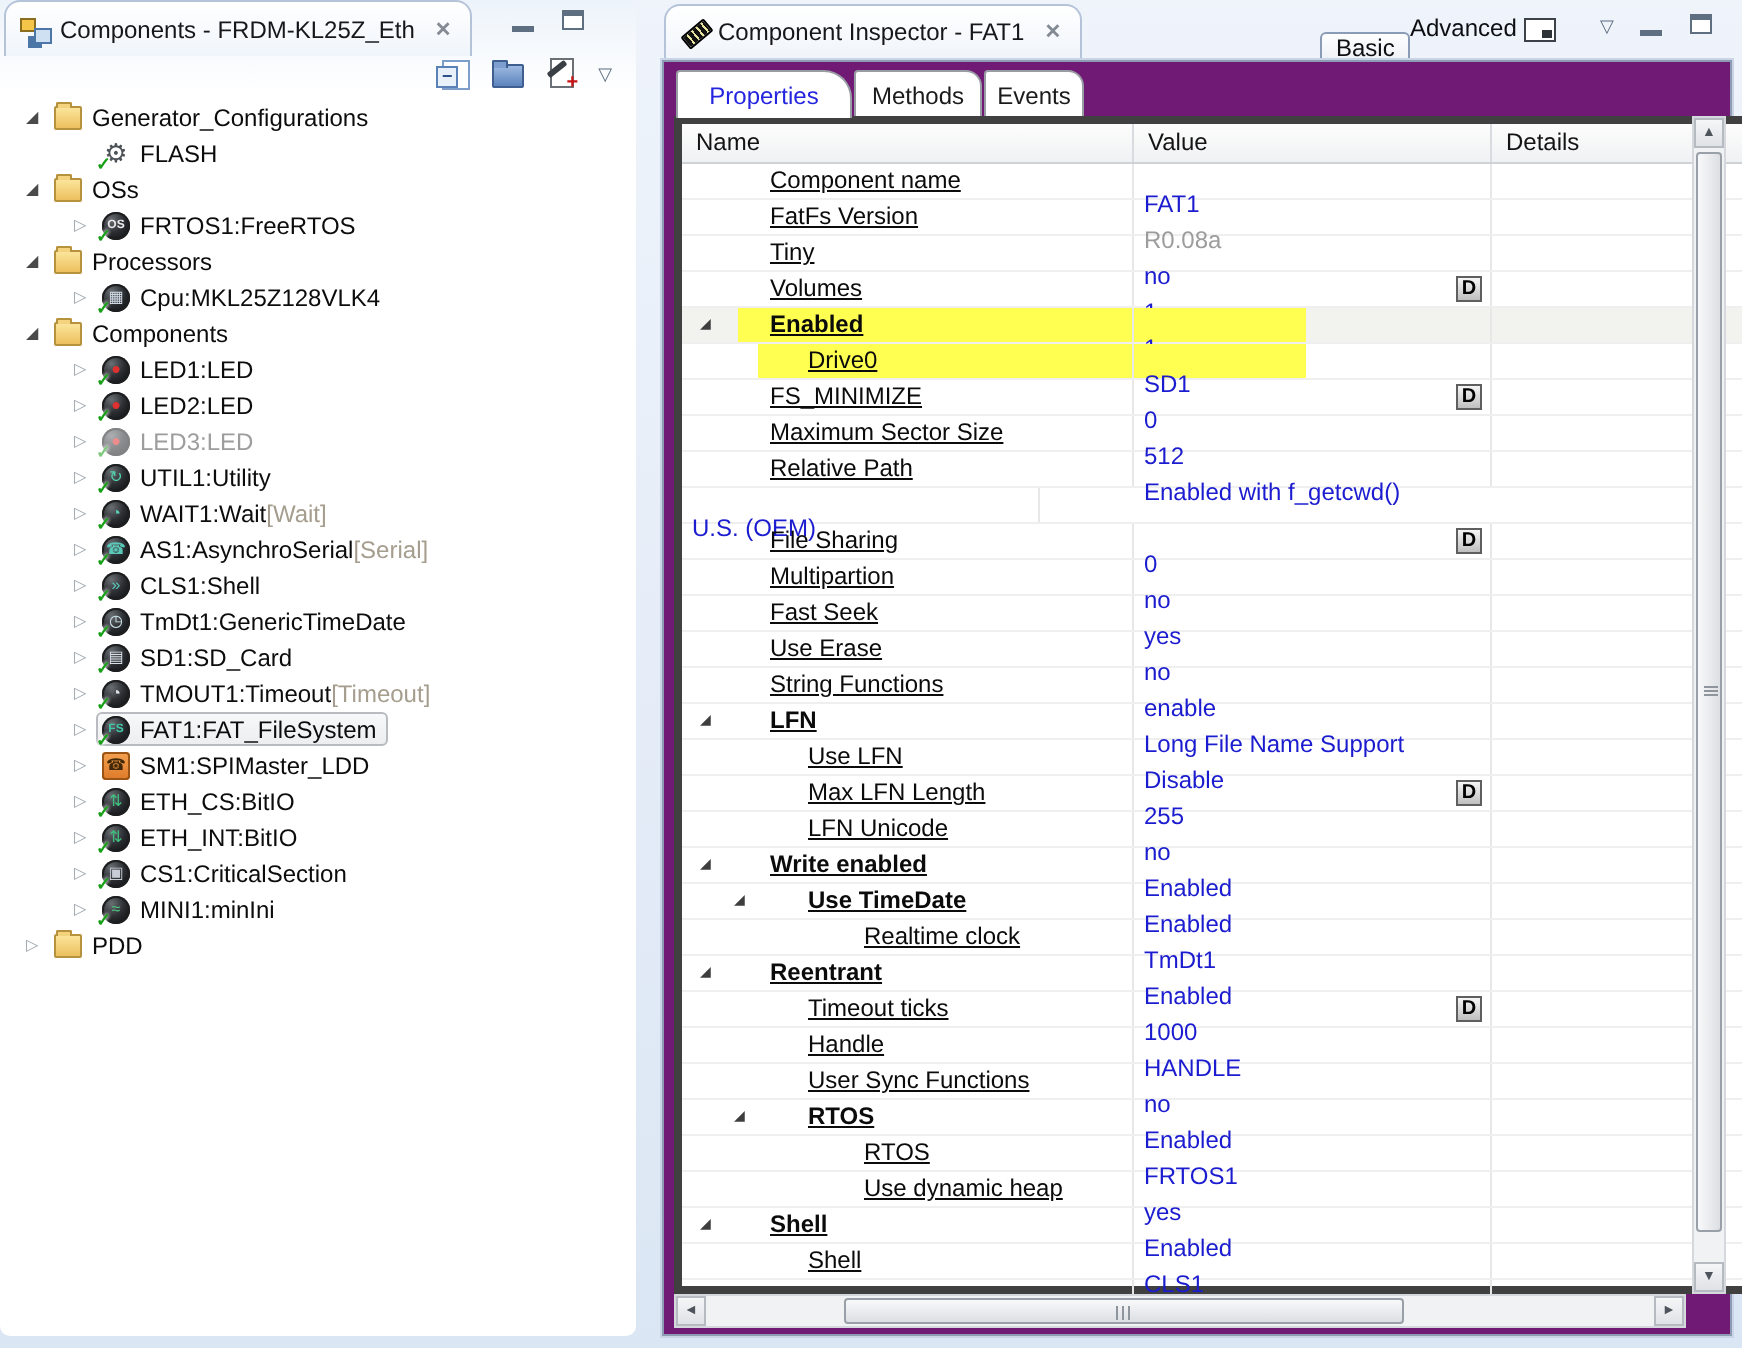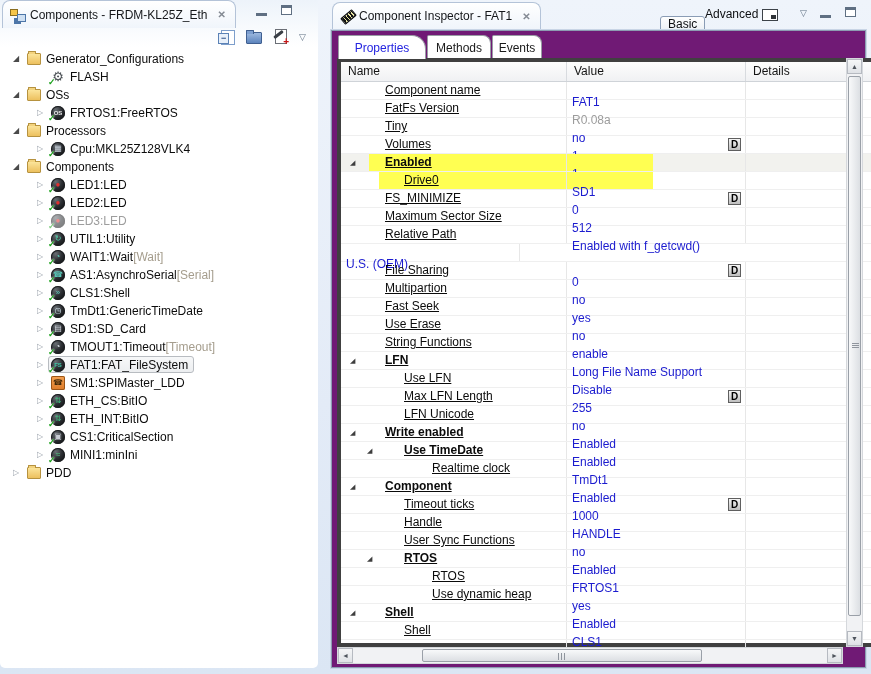--- a/index.html
+++ b/index.html
@@ -560,21 +560,21 @@
               <span class="ntext">Realtime clock</span>
             </div>
             <div class="cell value cw-value">
               <span class="vtext">TmDt1</span>
             </div>
             <div class="cell det cw-det"></div>
           </div>
           <div class="prow ind0 bold">
             <div class="cell name cw-name">
               <span class="parrow arr0">◢</span>
-              <span class="ntext">Component</span>
+              <span class="ntext">Reentrant</span>
             </div>
             <div class="cell value cw-value">
               <span class="vtext">Enabled</span>
             </div>
             <div class="cell det cw-det"></div>
           </div>
           <div class="prow ind1">
             <div class="cell name cw-name">
               <span class="ntext">Timeout ticks</span>
             </div>

